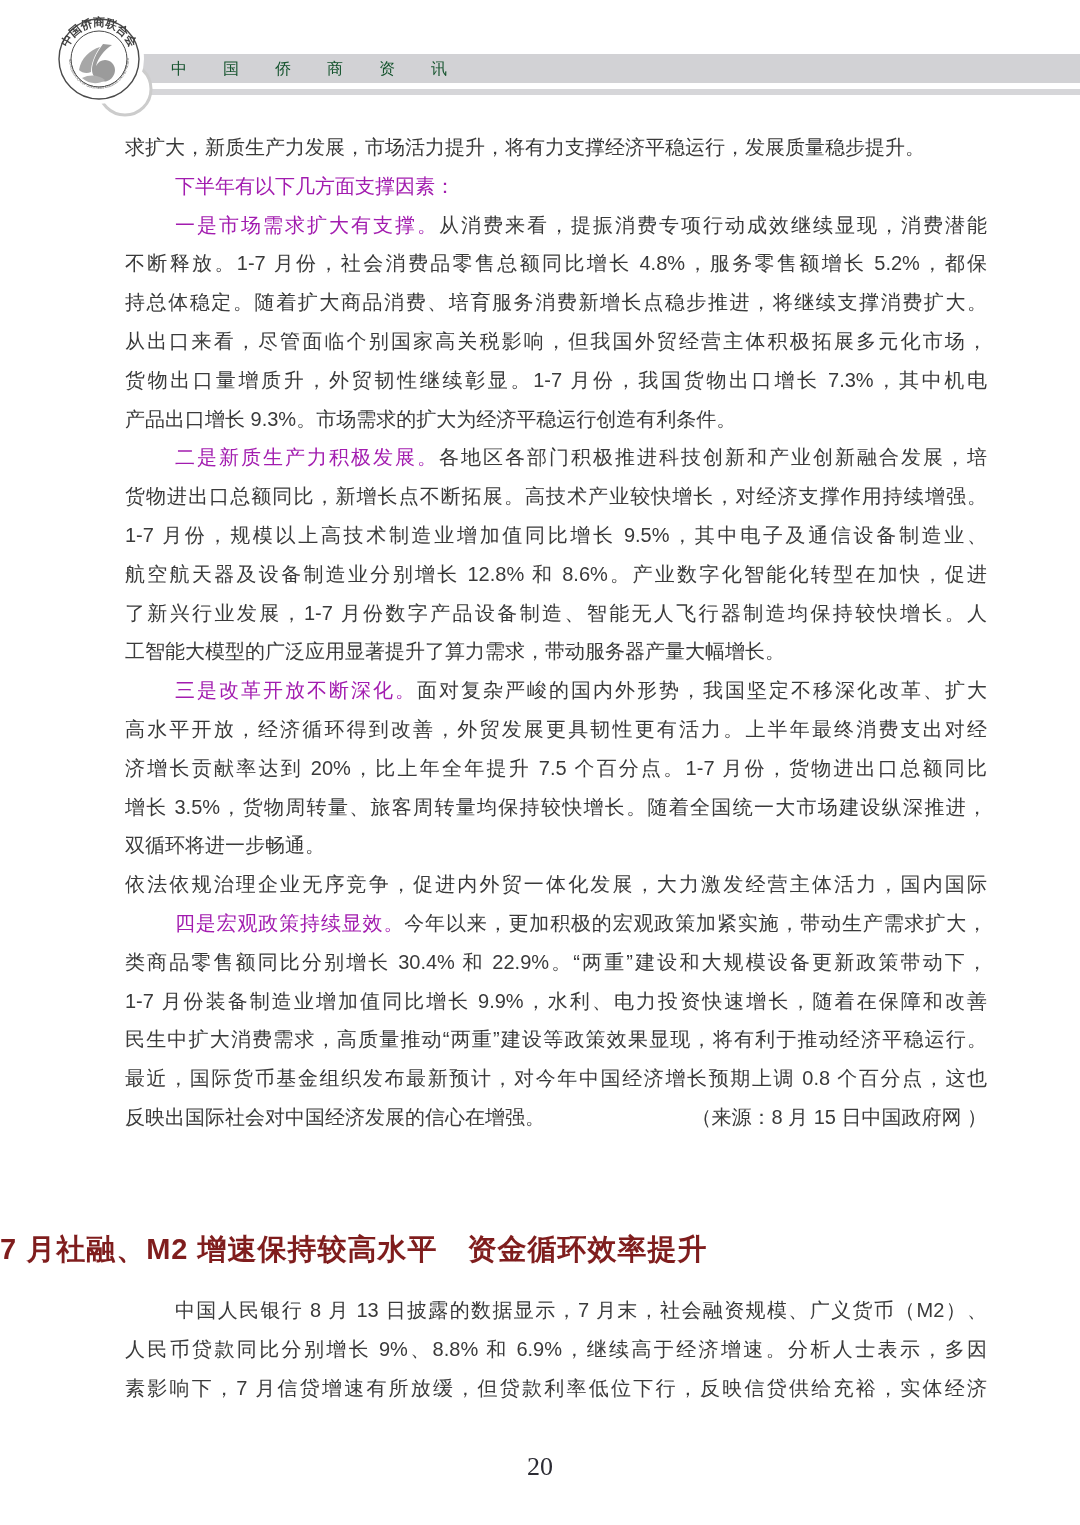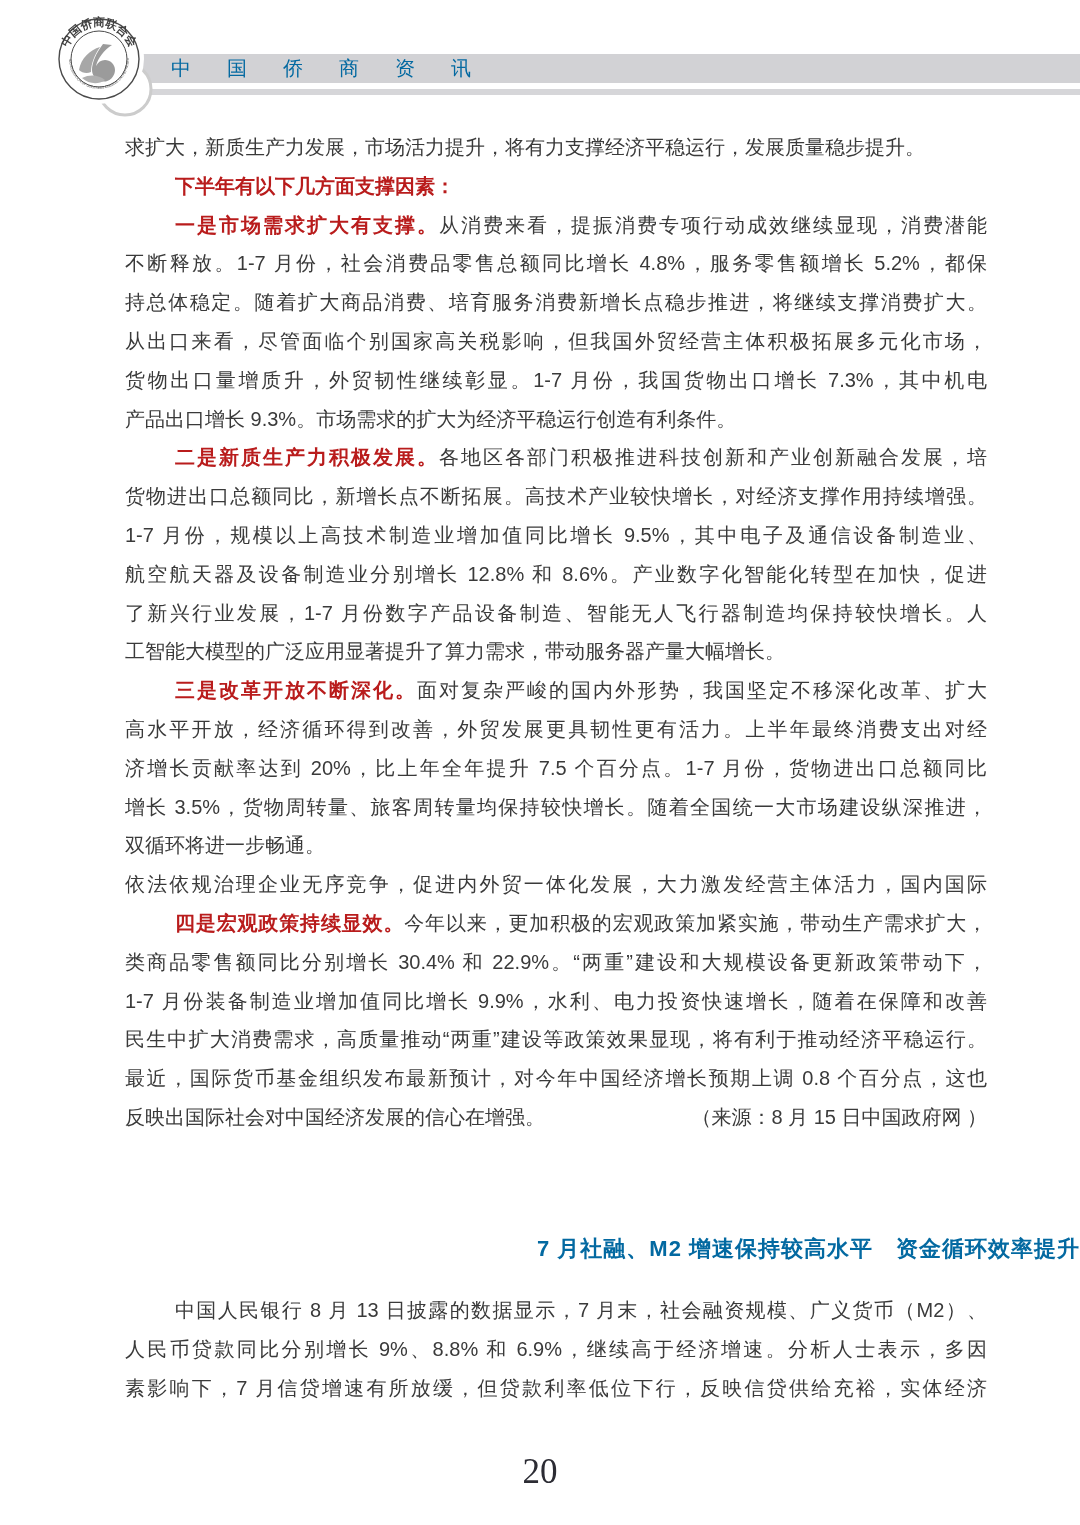--- a/index.html
+++ b/index.html
@@ -3,44 +3,44 @@
 <meta charset="utf-8">
 <style>
   html,body{margin:0;padding:0;background:#ffffff;}
   #page{
     position:relative;width:1080px;height:1525px;background:#ffffff;overflow:hidden;
     font-family:"Liberation Sans", sans-serif;
   }
   
   .bar{position:absolute;left:95px;top:54px;right:0;height:29px;background:#d2d2d5;}
   .bar-title{
-    display:block;padding-left:76px;font-size:20px;line-height:29px;
-    letter-spacing:36px;color:#0369a1;white-space:nowrap;
+    display:block;padding-left:76px;font-size:16px;line-height:29px;
+    letter-spacing:36px;color:#14532d;white-space:nowrap;
   }
   .rule{position:absolute;left:95px;top:89px;right:0;height:6px;background:#d6d6d9;}
   .logo{position:absolute;left:46px;top:6px;width:132px;height:116px;z-index:3;}
   
   .textblock{position:absolute;left:125px;width:862px;}
   #body1{top:128px;}
   #body2{top:1291px;}
   .bline{
     height:38.8px;line-height:38.8px;font-size:20px;color:#3a3a3a;
     text-align:justify;text-align-last:justify;overflow:hidden;
   }
   .bline.noj{text-align-last:auto;}
   .bline.ind{padding-left:50px;}
-  .bline b{font-weight:700;color:#b91c1c;}
+  .bline b{font-weight:400;color:#a21caf;}
   .src{float:right;}
   .h2{
     position:absolute;top:1226px;left:0;right:0;height:46px;line-height:46px;
-    text-align:right;font-size:22px;font-weight:700;color:#0369a1;letter-spacing:1px;
+    text-align:left;font-size:29px;font-weight:700;color:#7f1d1d;letter-spacing:1px;
   }
   .pageno{
     position:absolute;top:1452px;left:0;right:0;text-align:center;
-    font-family:"Liberation Serif", serif;font-size:35px;color:#2c2c34;
+    font-family:"Liberation Serif", serif;font-size:26px;color:#2c2c34;
   }
 </style>
 </head>
 <body>
 
 <div id="page">
 
   <div class="bar">
     <span class="bar-title">中国侨商资讯</span>
   </div>

